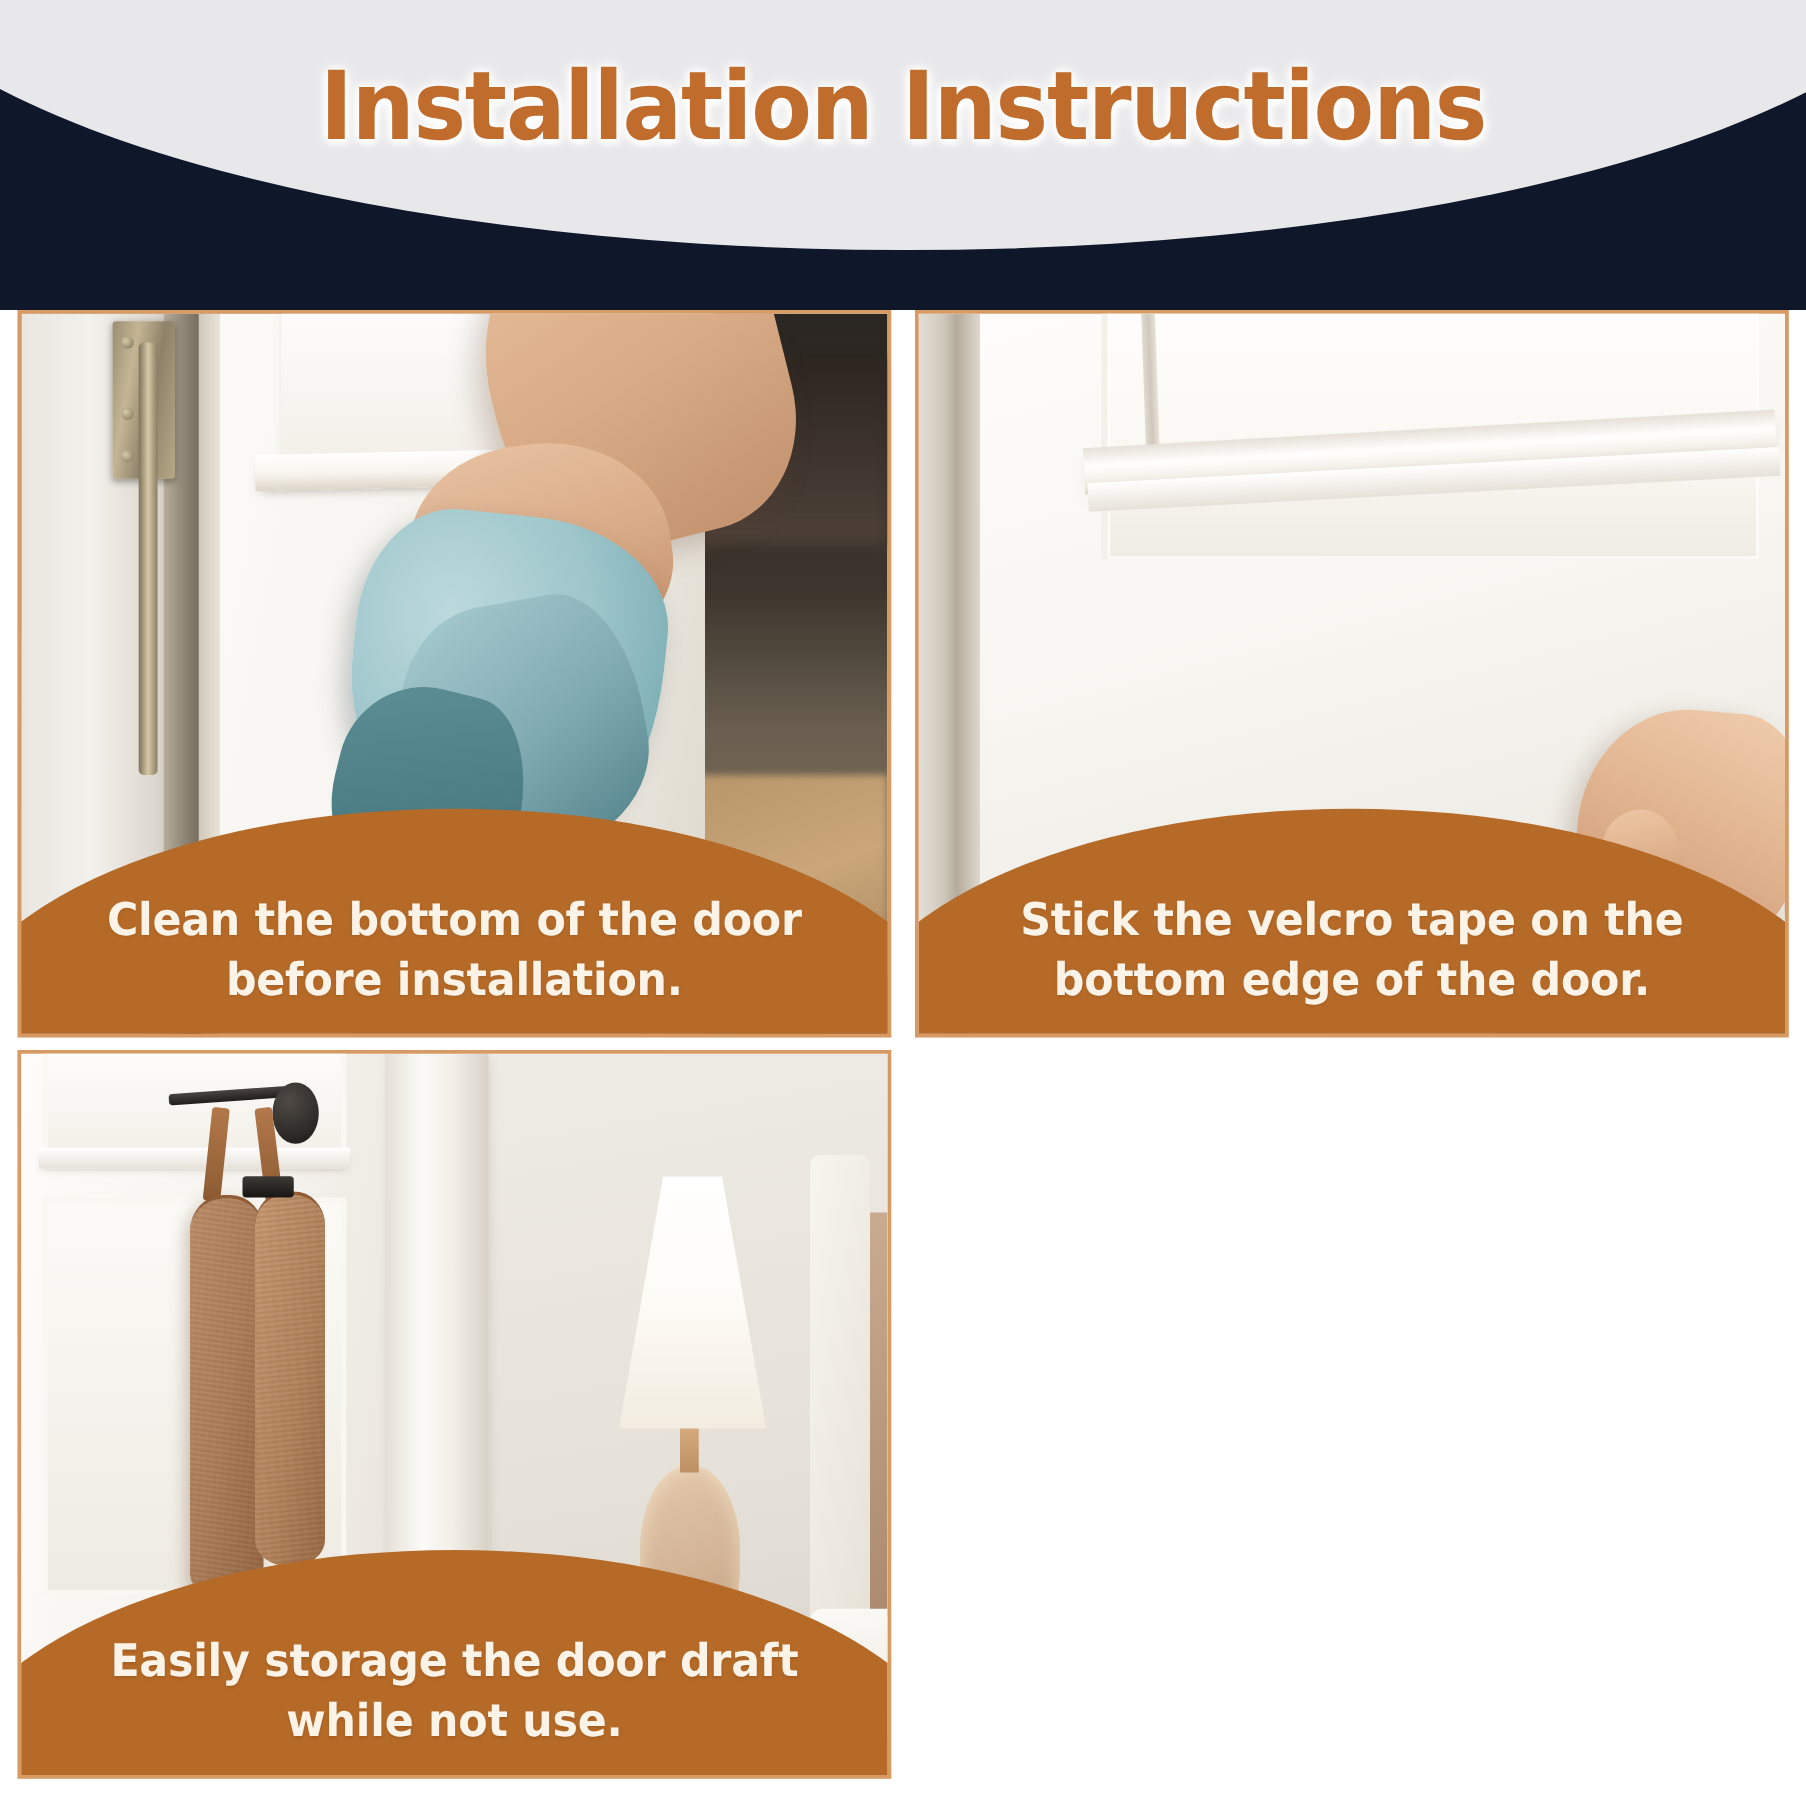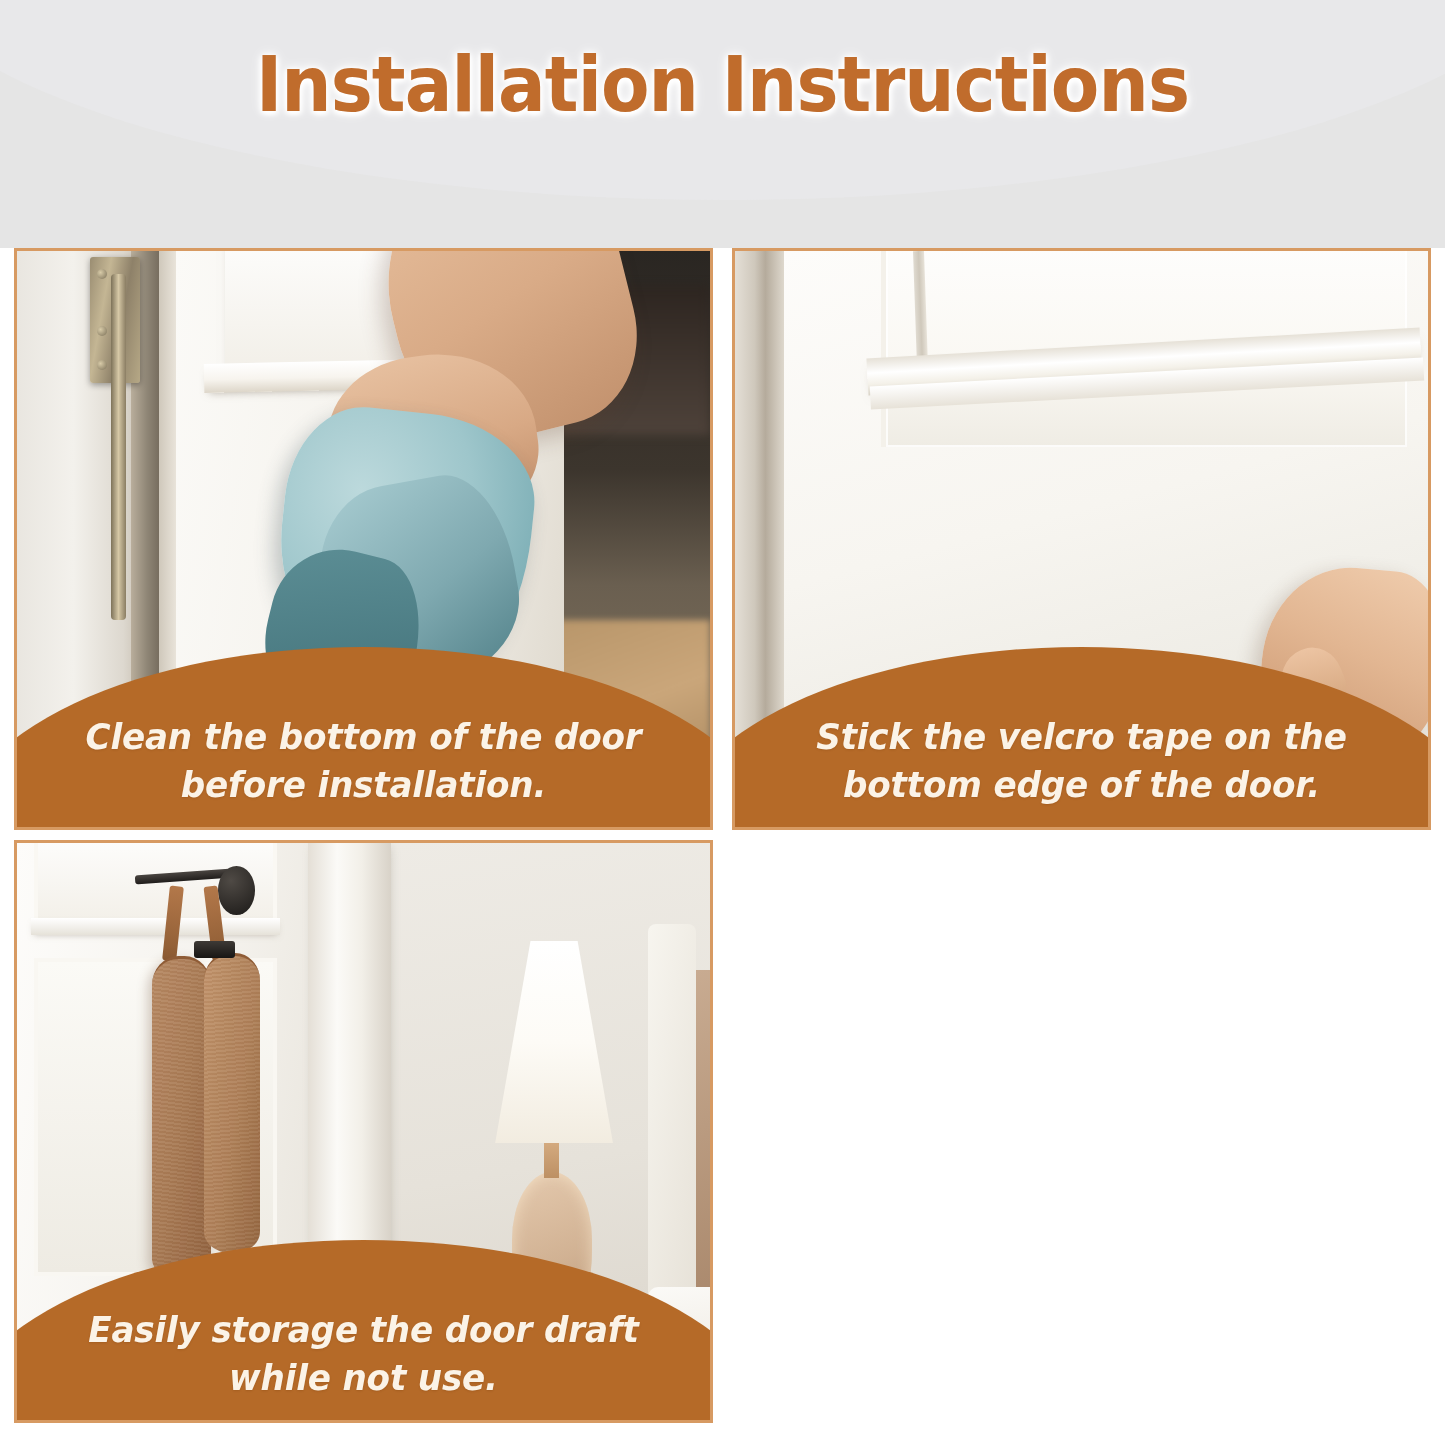--- a/index.html
+++ b/index.html
@@ -21,21 +21,21 @@
     overflow: hidden;
   }
 
   
   .header {
     position: absolute;
     left: 0; top: 0;
     width: 1445px;
     height: 248px;
     overflow: hidden;
-    background: #e5e5e5;
+    background: #0f172a;
   }
   .header-ellipse {
     position: absolute;
     left: -120px;
     top: -330px;
     width: 1690px;
     height: 530px;
     background: #e8e8ea;
     border-radius: 50% / 50%;
   }
@@ -67,21 +67,20 @@
     left: 14px;
     top: 248px;
     width: 1417px;
     height: 1175px;
     display: grid;
     grid-template-columns: 699px 699px;
     grid-template-rows: 290px 290px;
     grid-auto-rows: 1fr;
     column-gap: 19px;
     row-gap: 10px;
-    font-style: italic;
   }
   .grid { grid-template-rows: 582px 583px; }
 
   .panel {
     position: relative;
     overflow: hidden;
     border: 3px solid #d79a62;
     background: #efeae4;
   }
 

